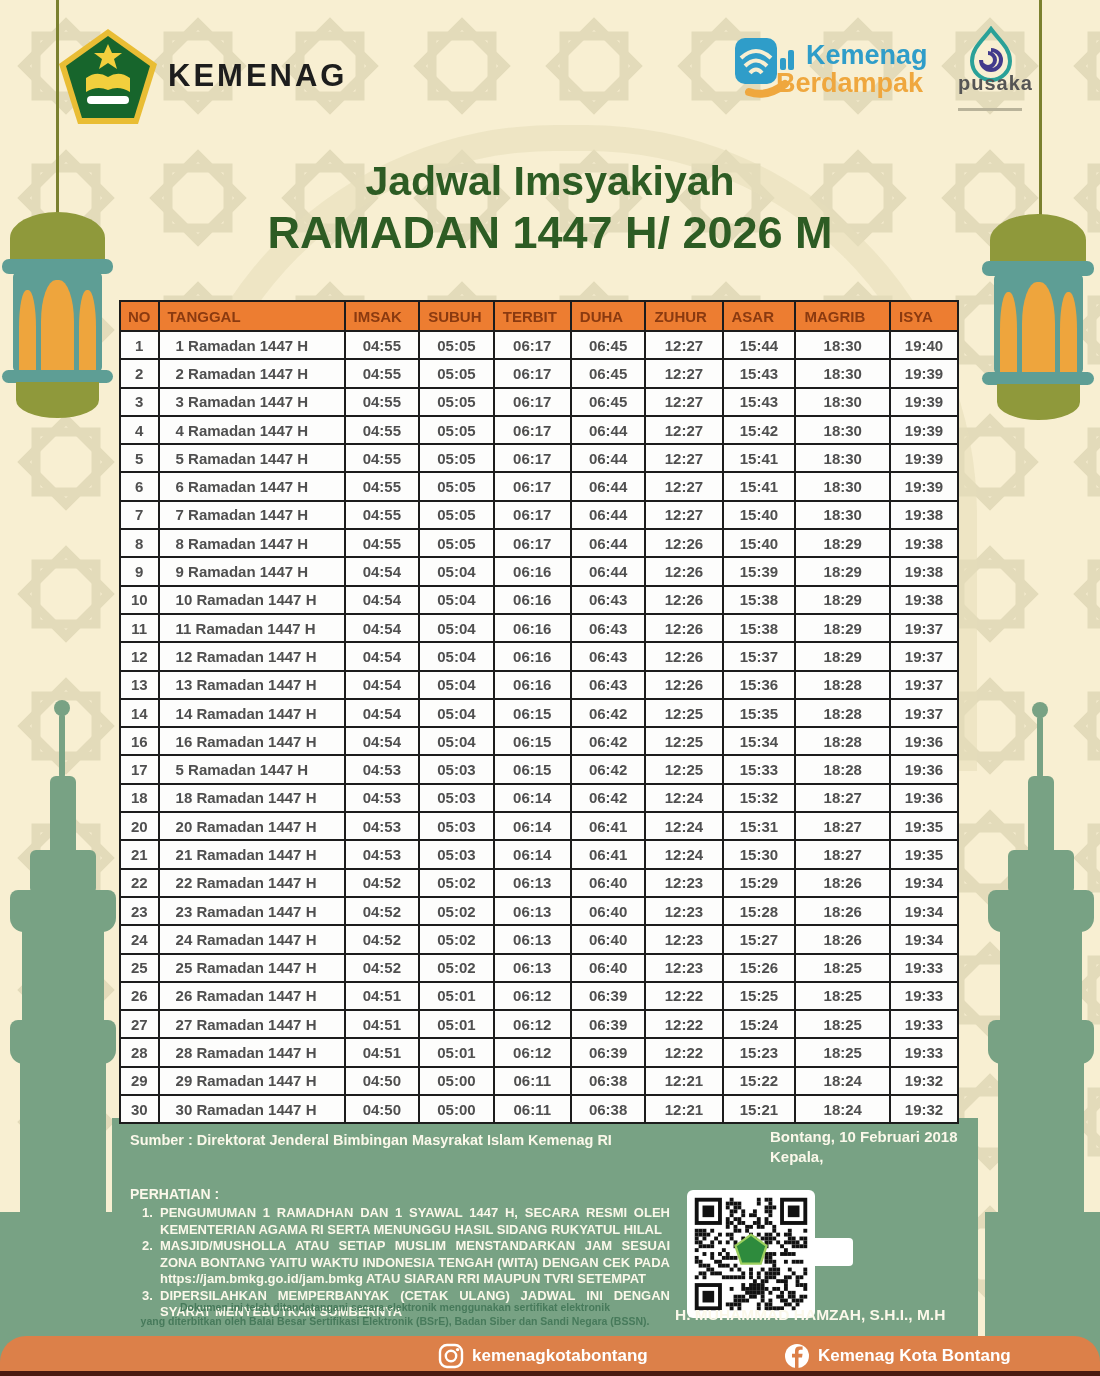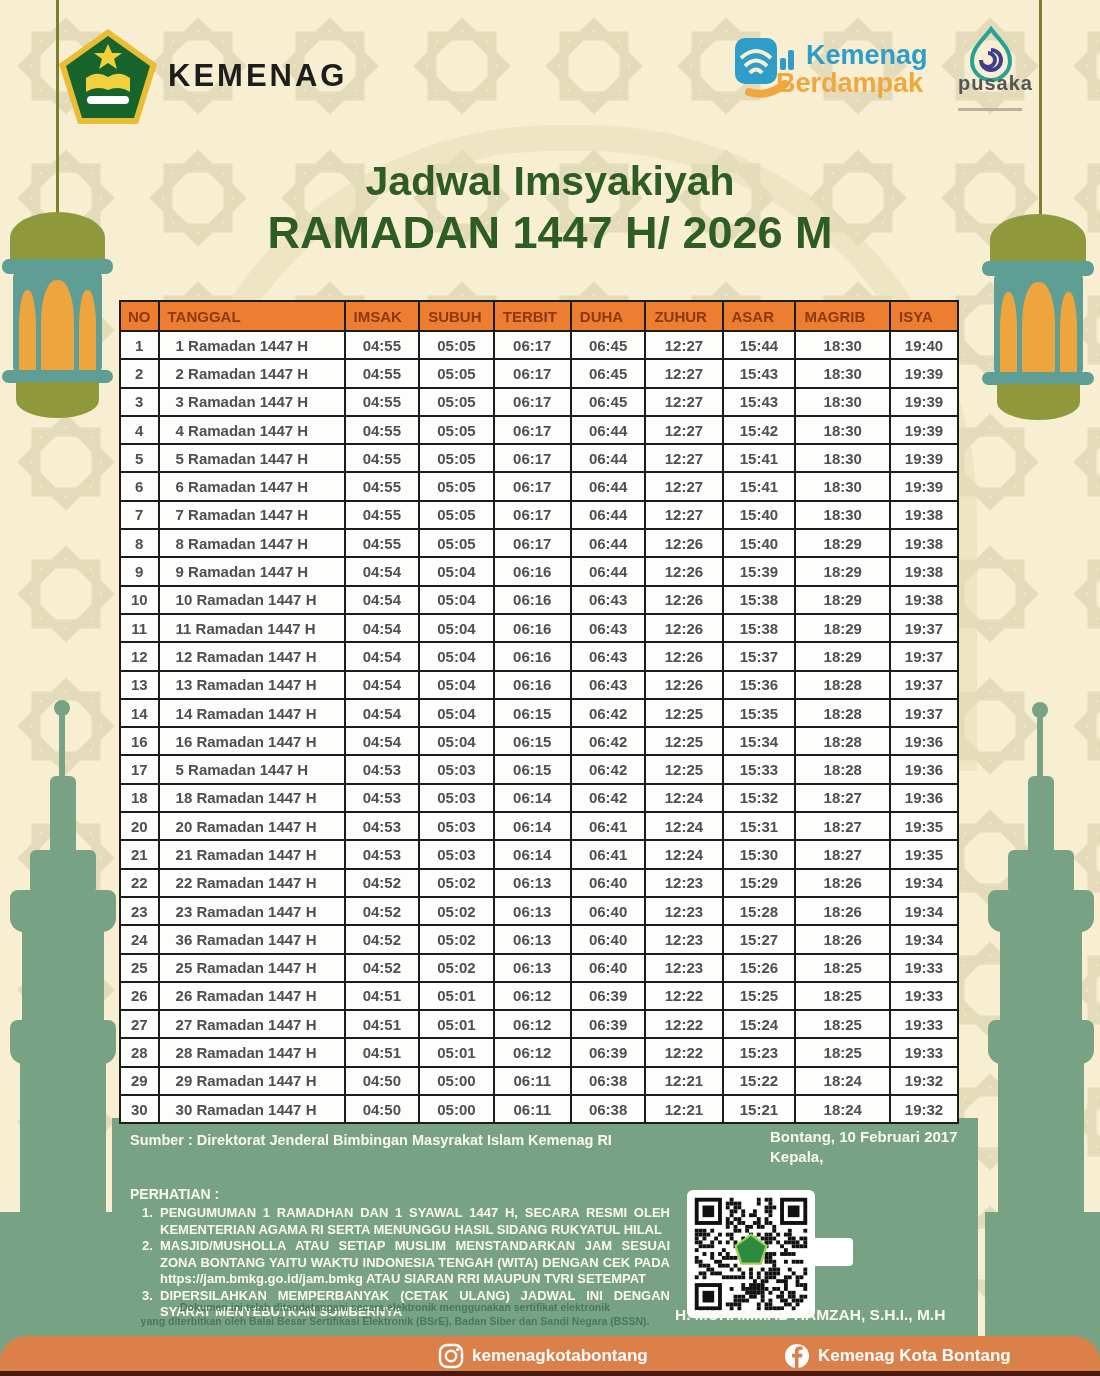--- a/index.html
+++ b/index.html
@@ -455,21 +455,21 @@
           <td>05:02</td>
           <td>06:13</td>
           <td>06:40</td>
           <td>12:23</td>
           <td>15:28</td>
           <td>18:26</td>
           <td>19:34</td>
         </tr>
         <tr>
           <td>24</td>
-          <td class="tgl">36 Ramadan 1447 H</td>
+          <td class="tgl">24 Ramadan 1447 H</td>
           <td>04:52</td>
           <td>05:02</td>
           <td>06:13</td>
           <td>06:40</td>
           <td>12:23</td>
           <td>15:27</td>
           <td>18:26</td>
           <td>19:34</td>
         </tr>
         <tr>
@@ -564,21 +564,21 @@
     <div class="note-item">
       <span class="note-num">3.</span>
       <span class="note-text">DIPERSILAHKAN MEMPERBANYAK (CETAK ULANG) JADWAL INI DENGAN SYARAT MENYEBUTKAN SUMBERNYA</span>
     </div>
   </div>
 <div class="abs disclaimer">
   <div>Dokumen ini telah ditandatangani secara elektronik menggunakan sertifikat elektronik</div>
   <div>yang diterbitkan oleh Balai Besar Sertifikasi Elektronik (BSrE), Badan Siber dan Sandi Negara (BSSN).</div>
 </div>
 
-<div class="abs sig-date w">Bontang, 10 Februari 2017</div>
+<div class="abs sig-date w">Bontang, 10 Februari 2018</div>
 <div class="abs sig-kepala w">Kepala,</div>
 <div class="abs qr-tab"></div>
 <div class="abs qr-card">
   <svg id="qr-svg" width="128" height="128" viewBox="0 0 33 33">
       <rect x="11" y="2" width="1" height="1" fill="#111"></rect>
       <rect x="18" y="2" width="1" height="1" fill="#111"></rect>
       <rect x="20" y="2" width="1" height="1" fill="#111"></rect>
       <rect x="21" y="2" width="1" height="1" fill="#111"></rect>
       <rect x="10" y="3" width="1" height="1" fill="#111"></rect>
       <rect x="11" y="3" width="1" height="1" fill="#111"></rect>

